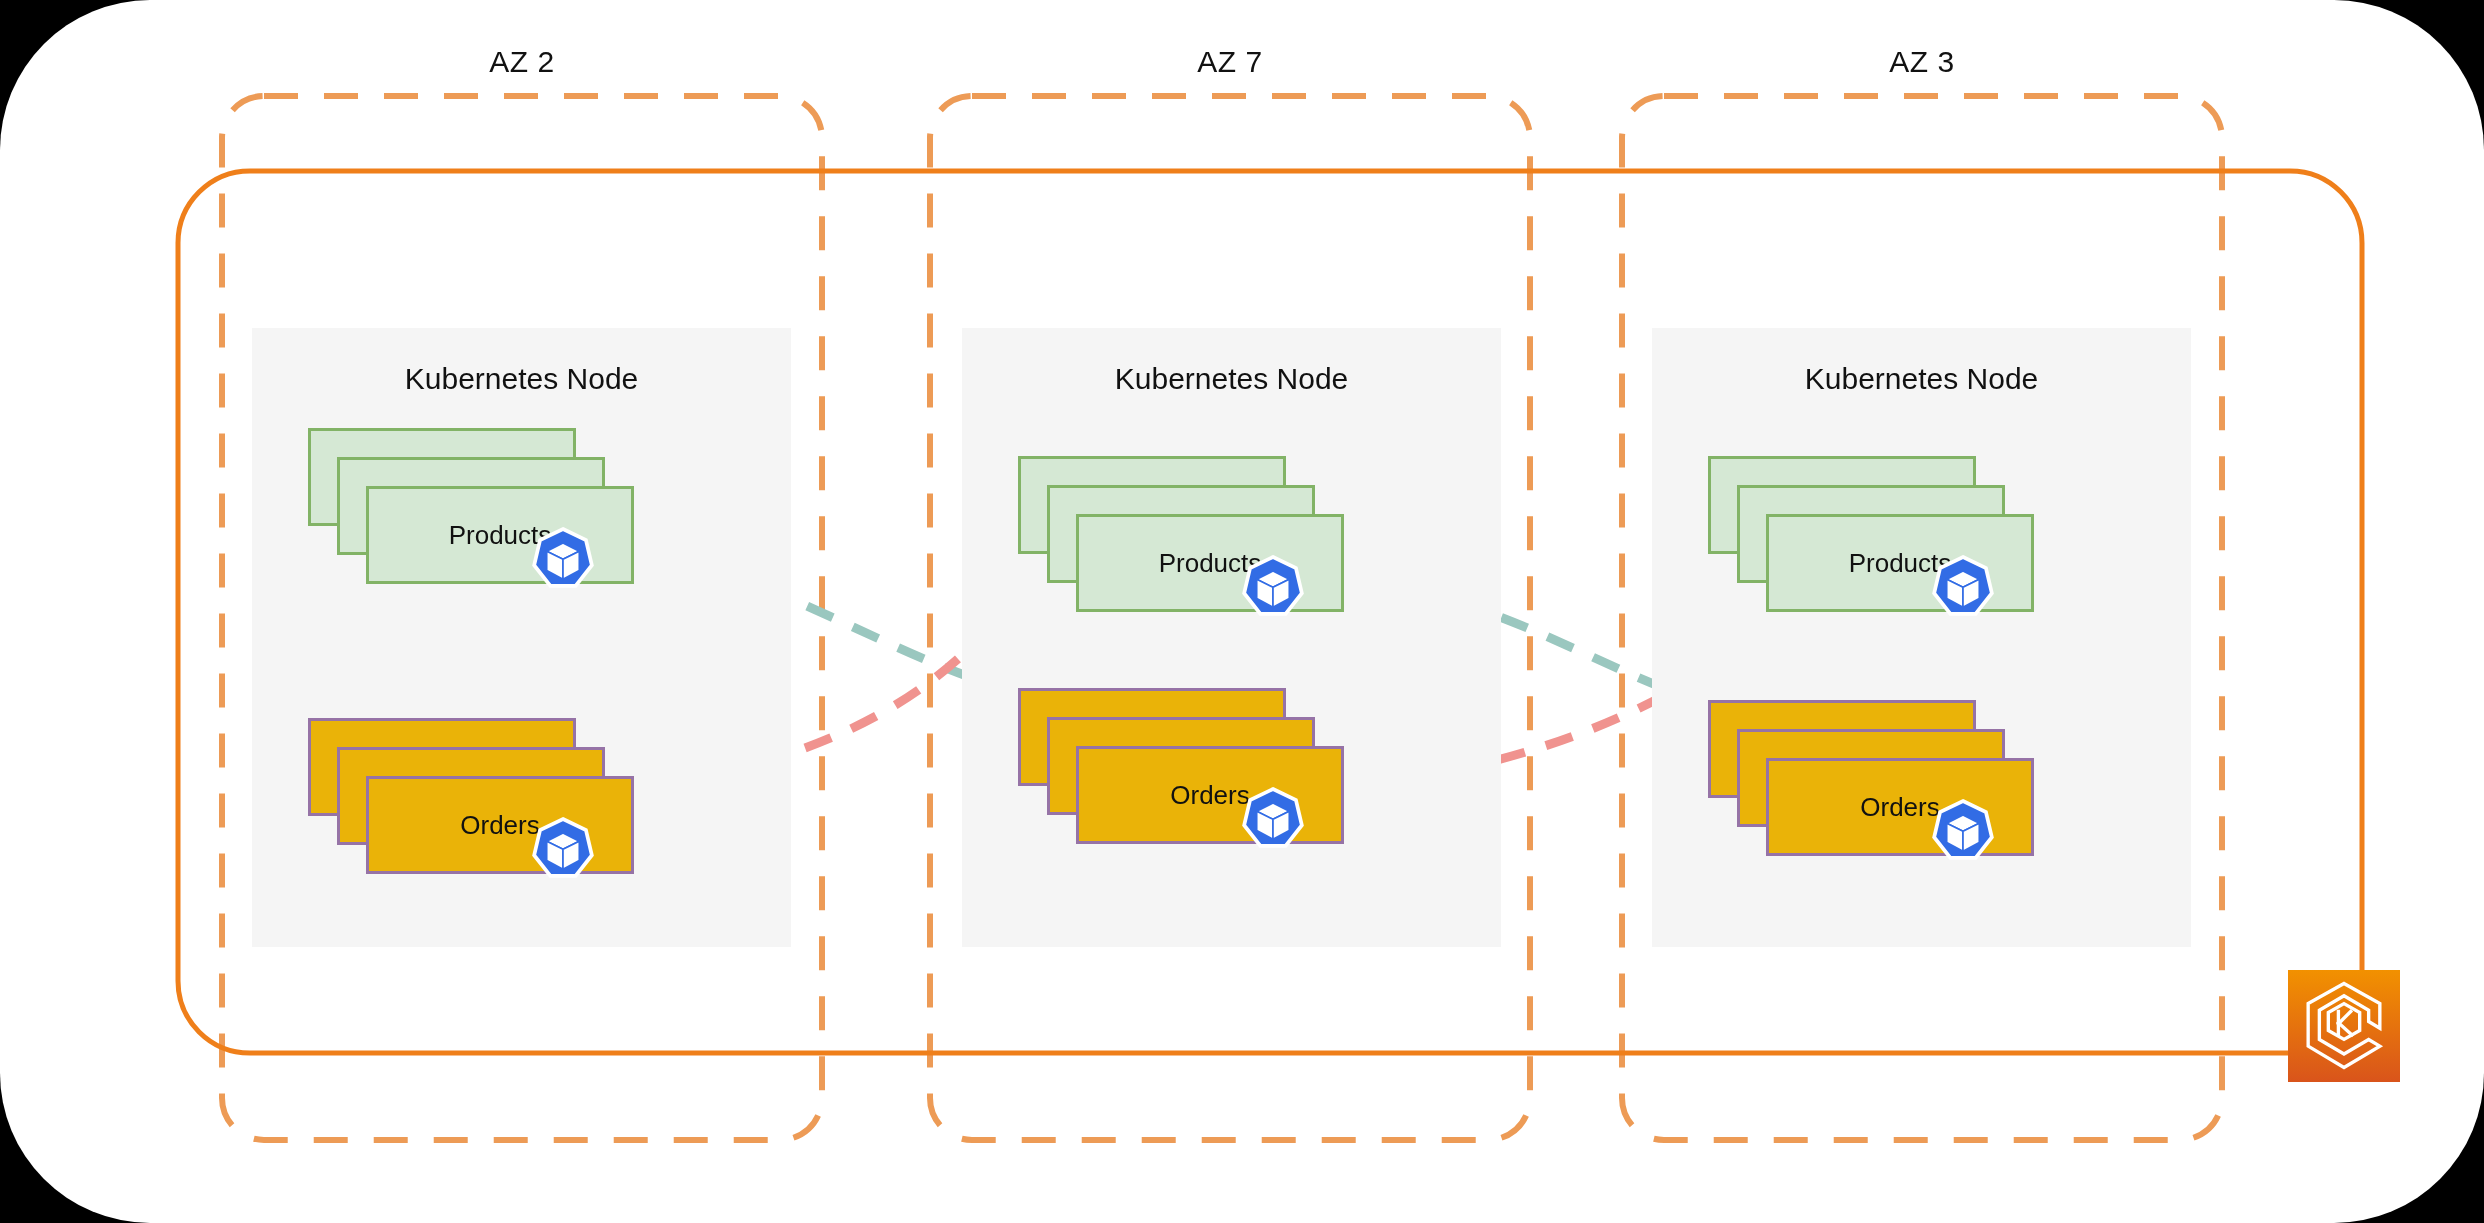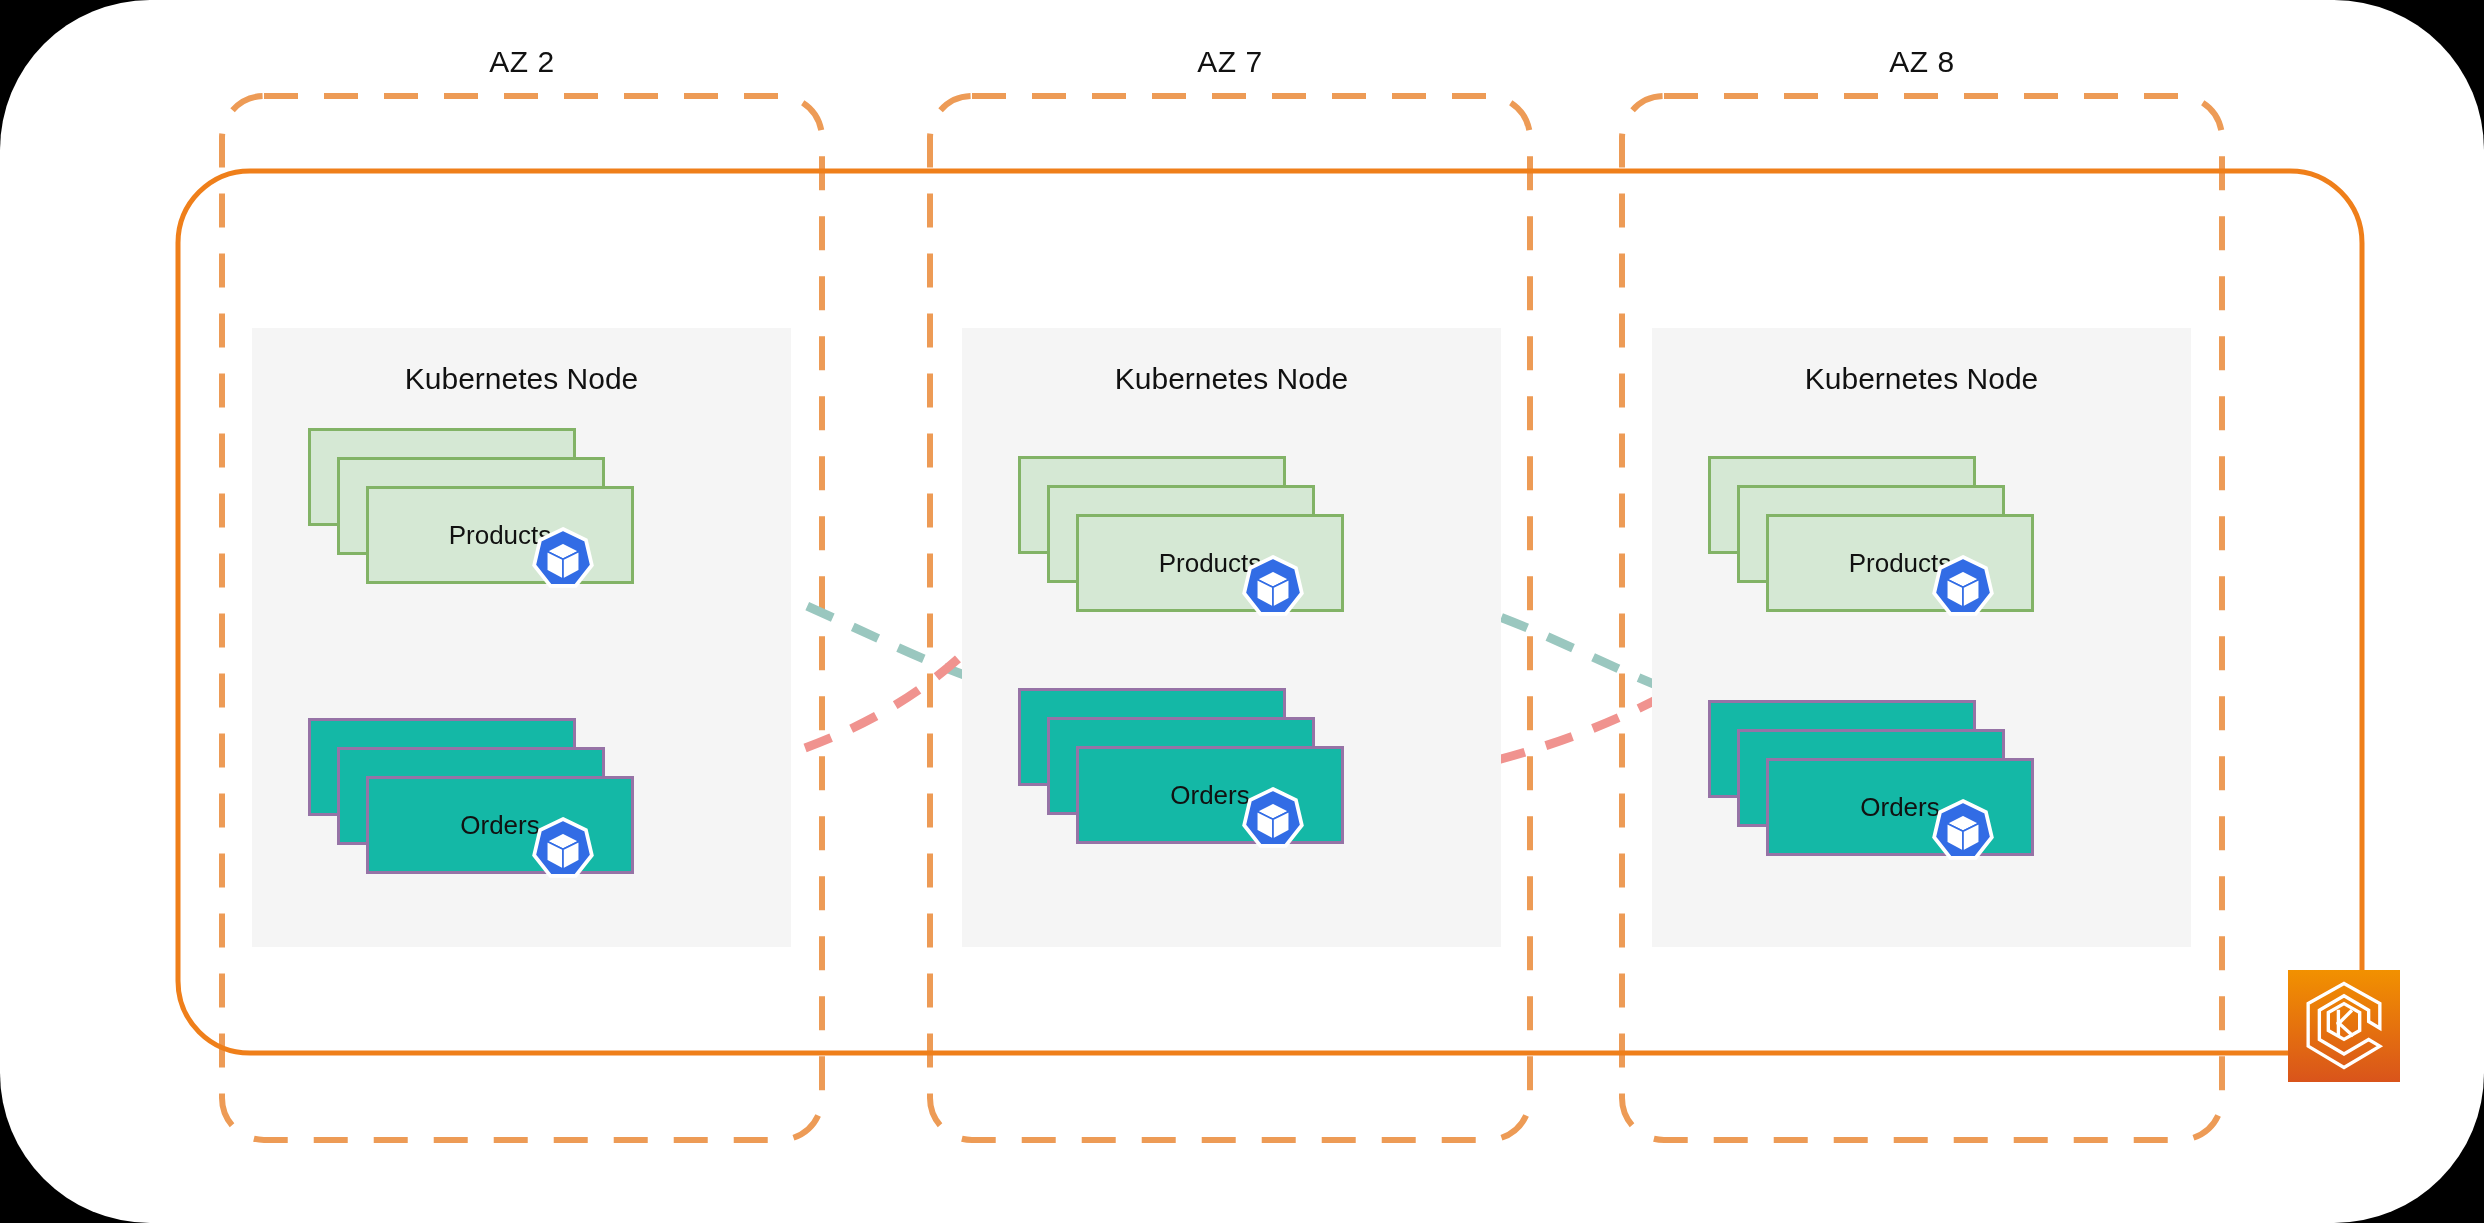--- a/index.html
+++ b/index.html
@@ -64,21 +64,21 @@
     width: 268px;
     height: 98px;
     box-sizing: border-box;
     border-width: 3px;
     border-style: solid;
   }
   .pod-card.c1 { left: 0px;  top: 0px;  }
   .pod-card.c2 { left: 29px; top: 29px; }
   .pod-card.c3 { left: 58px; top: 58px; }
   .pod-card.green { background: #d5e8d4; border-color: #82b366; }
-  .pod-card.purple { background: #14b8a6; border-color: #9673a6; }
+  .pod-card.purple { background: #eab308; border-color: #9673a6; }
   .pod-label {
     position: absolute;
     left: 0;
     top: 50%;
     width: 100%;
     transform: translateY(-50%);
     text-align: center;
     font-size: 26px;
     color: #111111;
     white-space: nowrap;
@@ -130,21 +130,21 @@
 
     <path d="M 610 790 C 810 770, 960 700, 1043 553" fill="none" stroke="#f0938f" stroke-width="9" stroke-dasharray="28 22" stroke-linecap="butt" marker-end="url(#arrow-red)"></path>
 
     <path d="M 1406 587 C 1580 631, 1650 710, 1822 727" fill="none" stroke="#9ac7bf" stroke-width="9" stroke-dasharray="28 22" stroke-linecap="butt" marker-end="url(#arrow-green)"></path>
 
     <path d="M 1400 780 C 1560 755, 1690 700, 1840 578" fill="none" stroke="#f0938f" stroke-width="9" stroke-dasharray="28 22" stroke-linecap="butt" marker-end="url(#arrow-red)"></path>
   </svg>
 
   <div class="az-label" style="left:222px; top:45px; width:600px;">AZ 2</div>
   <div class="az-label" style="left:930px; top:45px; width:600px;">AZ 7</div>
-  <div class="az-label" style="left:1622px; top:45px; width:600px;">AZ 8</div>
+  <div class="az-label" style="left:1622px; top:45px; width:600px;">AZ 3</div>
 
   <div class="node-panel" style="left:252px; top:328px; width:539px; height:619px;">
     <div class="node-title">Kubernetes Node</div>
 
     <div class="pod-stack" style="left:56px; top:100px;">
       <div class="pod-card green c1"></div>
       <div class="pod-card green c2"></div>
       <div class="pod-card green c3">
         <span class="pod-label">Products</span>
       </div>

